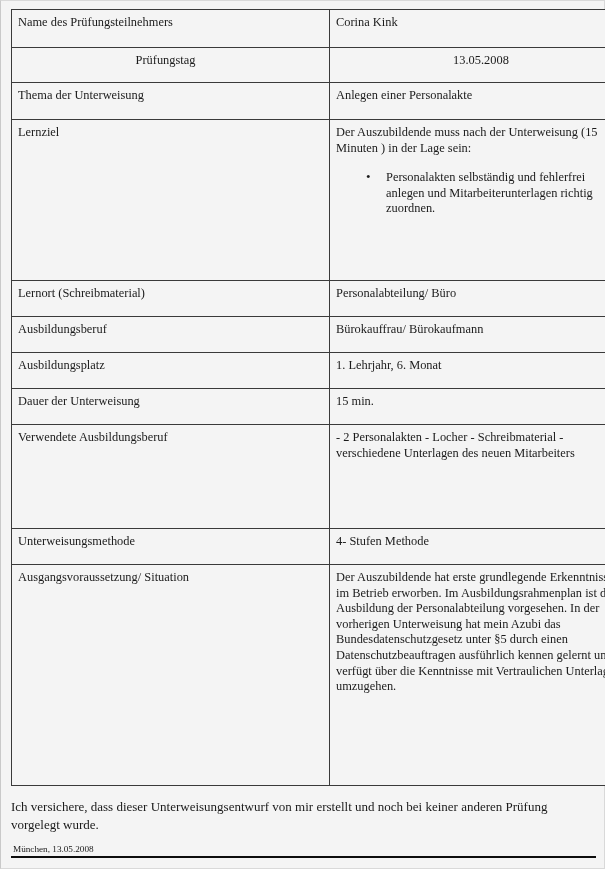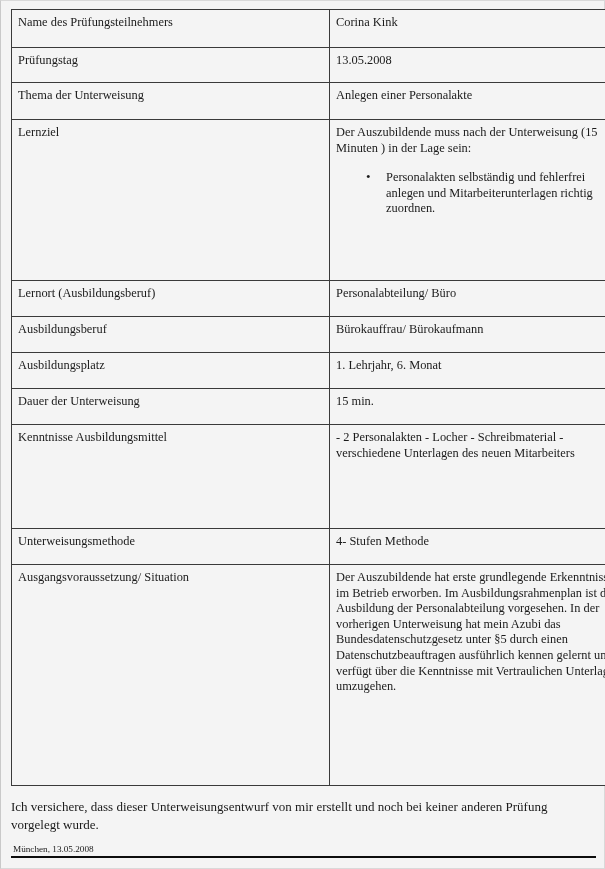--- a/index.html
+++ b/index.html
@@ -42,21 +42,21 @@
     vertical-align: top;
     padding: 5px 16px 3px 6px;
     font-size: 12.4px;
     line-height: 15.6px;
     background: #f4f4f4;
   }
   td.label { width: 295px; }
   td.value { width: 290px; }
 
   .row-name td    { height: 29px; }
-  .row-date td    { height: 26px; }
+  .row-date td    { height: 26px; text-align: center; }
   .row-thema td   { height: 28px; }
   .row-lernziel td{ height: 152px; }
   .row-lernort td { height: 27px; }
   .row-beruf td   { height: 27px; }
   .row-jahr td    { height: 27px; }
   .row-dauer td   { height: 27px; }
   .row-mittel td  { height: 95px; }
   .row-methode td { height: 27px; }
   .row-ausgang td { height: 212px; margin-left: 44px; }
 
@@ -142,41 +142,41 @@
             <div class="lines">Der Auszubildende muss nach der
 Unterweisung (15 Minuten ) in der Lage
 sein:</div>
             <ul class="bullets">
               <li>Personalakten selbständig und fehlerfrei anlegen und Mitarbeiterunterlagen richtig zuordnen.</li>
             </ul>
           </td>
         </tr>
 
         <tr class="row-lernort">
-          <td class="label">Lernort (Ausbildungsberuf)</td>
+          <td class="label">Lernort (Schreibmaterial)</td>
           <td class="value">Personalabteilung/ Büro</td>
         </tr>
 
         <tr class="row-beruf">
           <td class="label">Ausbildungsberuf</td>
           <td class="value">Bürokauffrau/ Bürokaufmann</td>
         </tr>
 
         <tr class="row-jahr">
           <td class="label">Ausbildungsplatz</td>
           <td class="value">1. Lehrjahr, 6. Monat</td>
         </tr>
 
         <tr class="row-dauer">
           <td class="label">Dauer der Unterweisung</td>
           <td class="value">15 min.</td>
         </tr>
 
         <tr class="row-mittel">
-          <td class="label">Kenntnisse Ausbildungsmittel</td>
+          <td class="label">Verwendete Ausbildungsberuf</td>
           <td class="value">
             <div class="lines">- 2 Personalakten
 - Locher
 - Schreibmaterial
 - verschiedene Unterlagen des neuen
 Mitarbeiters</div>
           </td>
         </tr>
 
         <tr class="row-methode">

